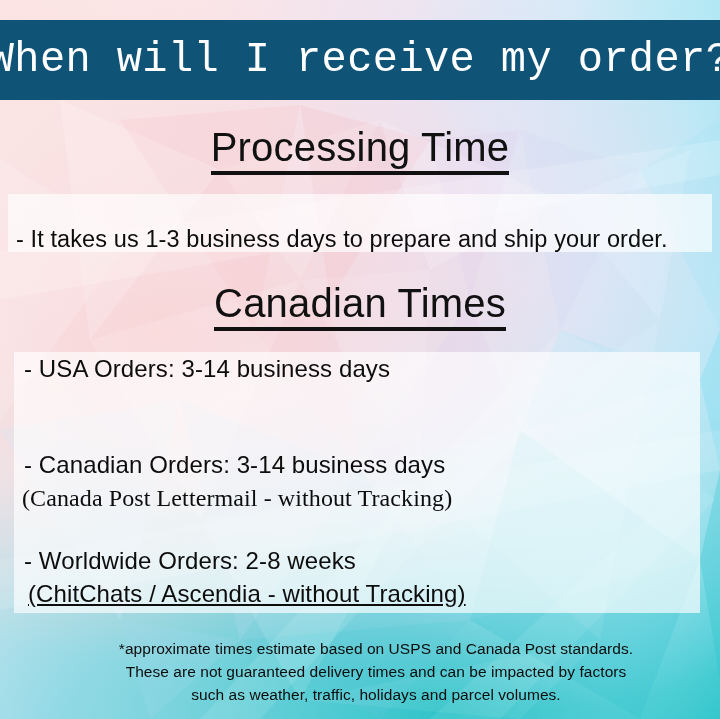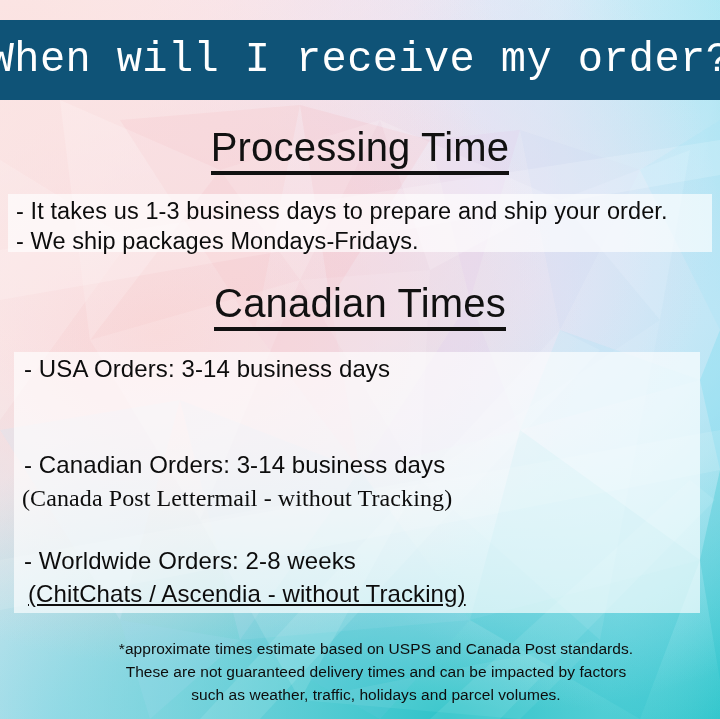--- a/index.html
+++ b/index.html
@@ -101,20 +101,21 @@
     height: 261px;
   }
 
   .body-line {
     position: absolute;
     color: #0d0d0d;
     font-size: 23.5px;
     line-height: 1;
     white-space: nowrap;
     letter-spacing: .1px;
+    margin-top: 28px;
   }
   .ship-line {
     position: absolute;
     color: #0d0d0d;
     font-size: 24px;
     line-height: 1;
     white-space: nowrap;
     letter-spacing: .1px;
   }
 
@@ -183,21 +184,20 @@
   </div>
 
   <div class="content">
 
     <div class="section-heading" id="heading-processing">
       <span>Processing Time</span>
     </div>
 
     <div class="panel" id="processing-panel"></div>
     <div class="body-line" style="left:16px; top:200px;">- It takes us 1-3 business days to prepare and ship your order.</div>
-    <div class="body-line" style="left:16px; top:230px;">- We ship packages Mondays-Fridays.</div>
 
     <div class="section-heading" id="heading-shipping">
       <span>Canadian Times</span>
     </div>
 
     <div class="panel" id="shipping-panel"></div>
 
     <div class="ship-line" style="left:24px; top:357px;">- USA Orders: 3-14 business days</div>
 
     <div class="ship-line" style="left:24px; top:453px;">- Canadian Orders: 3-14 business days</div>

